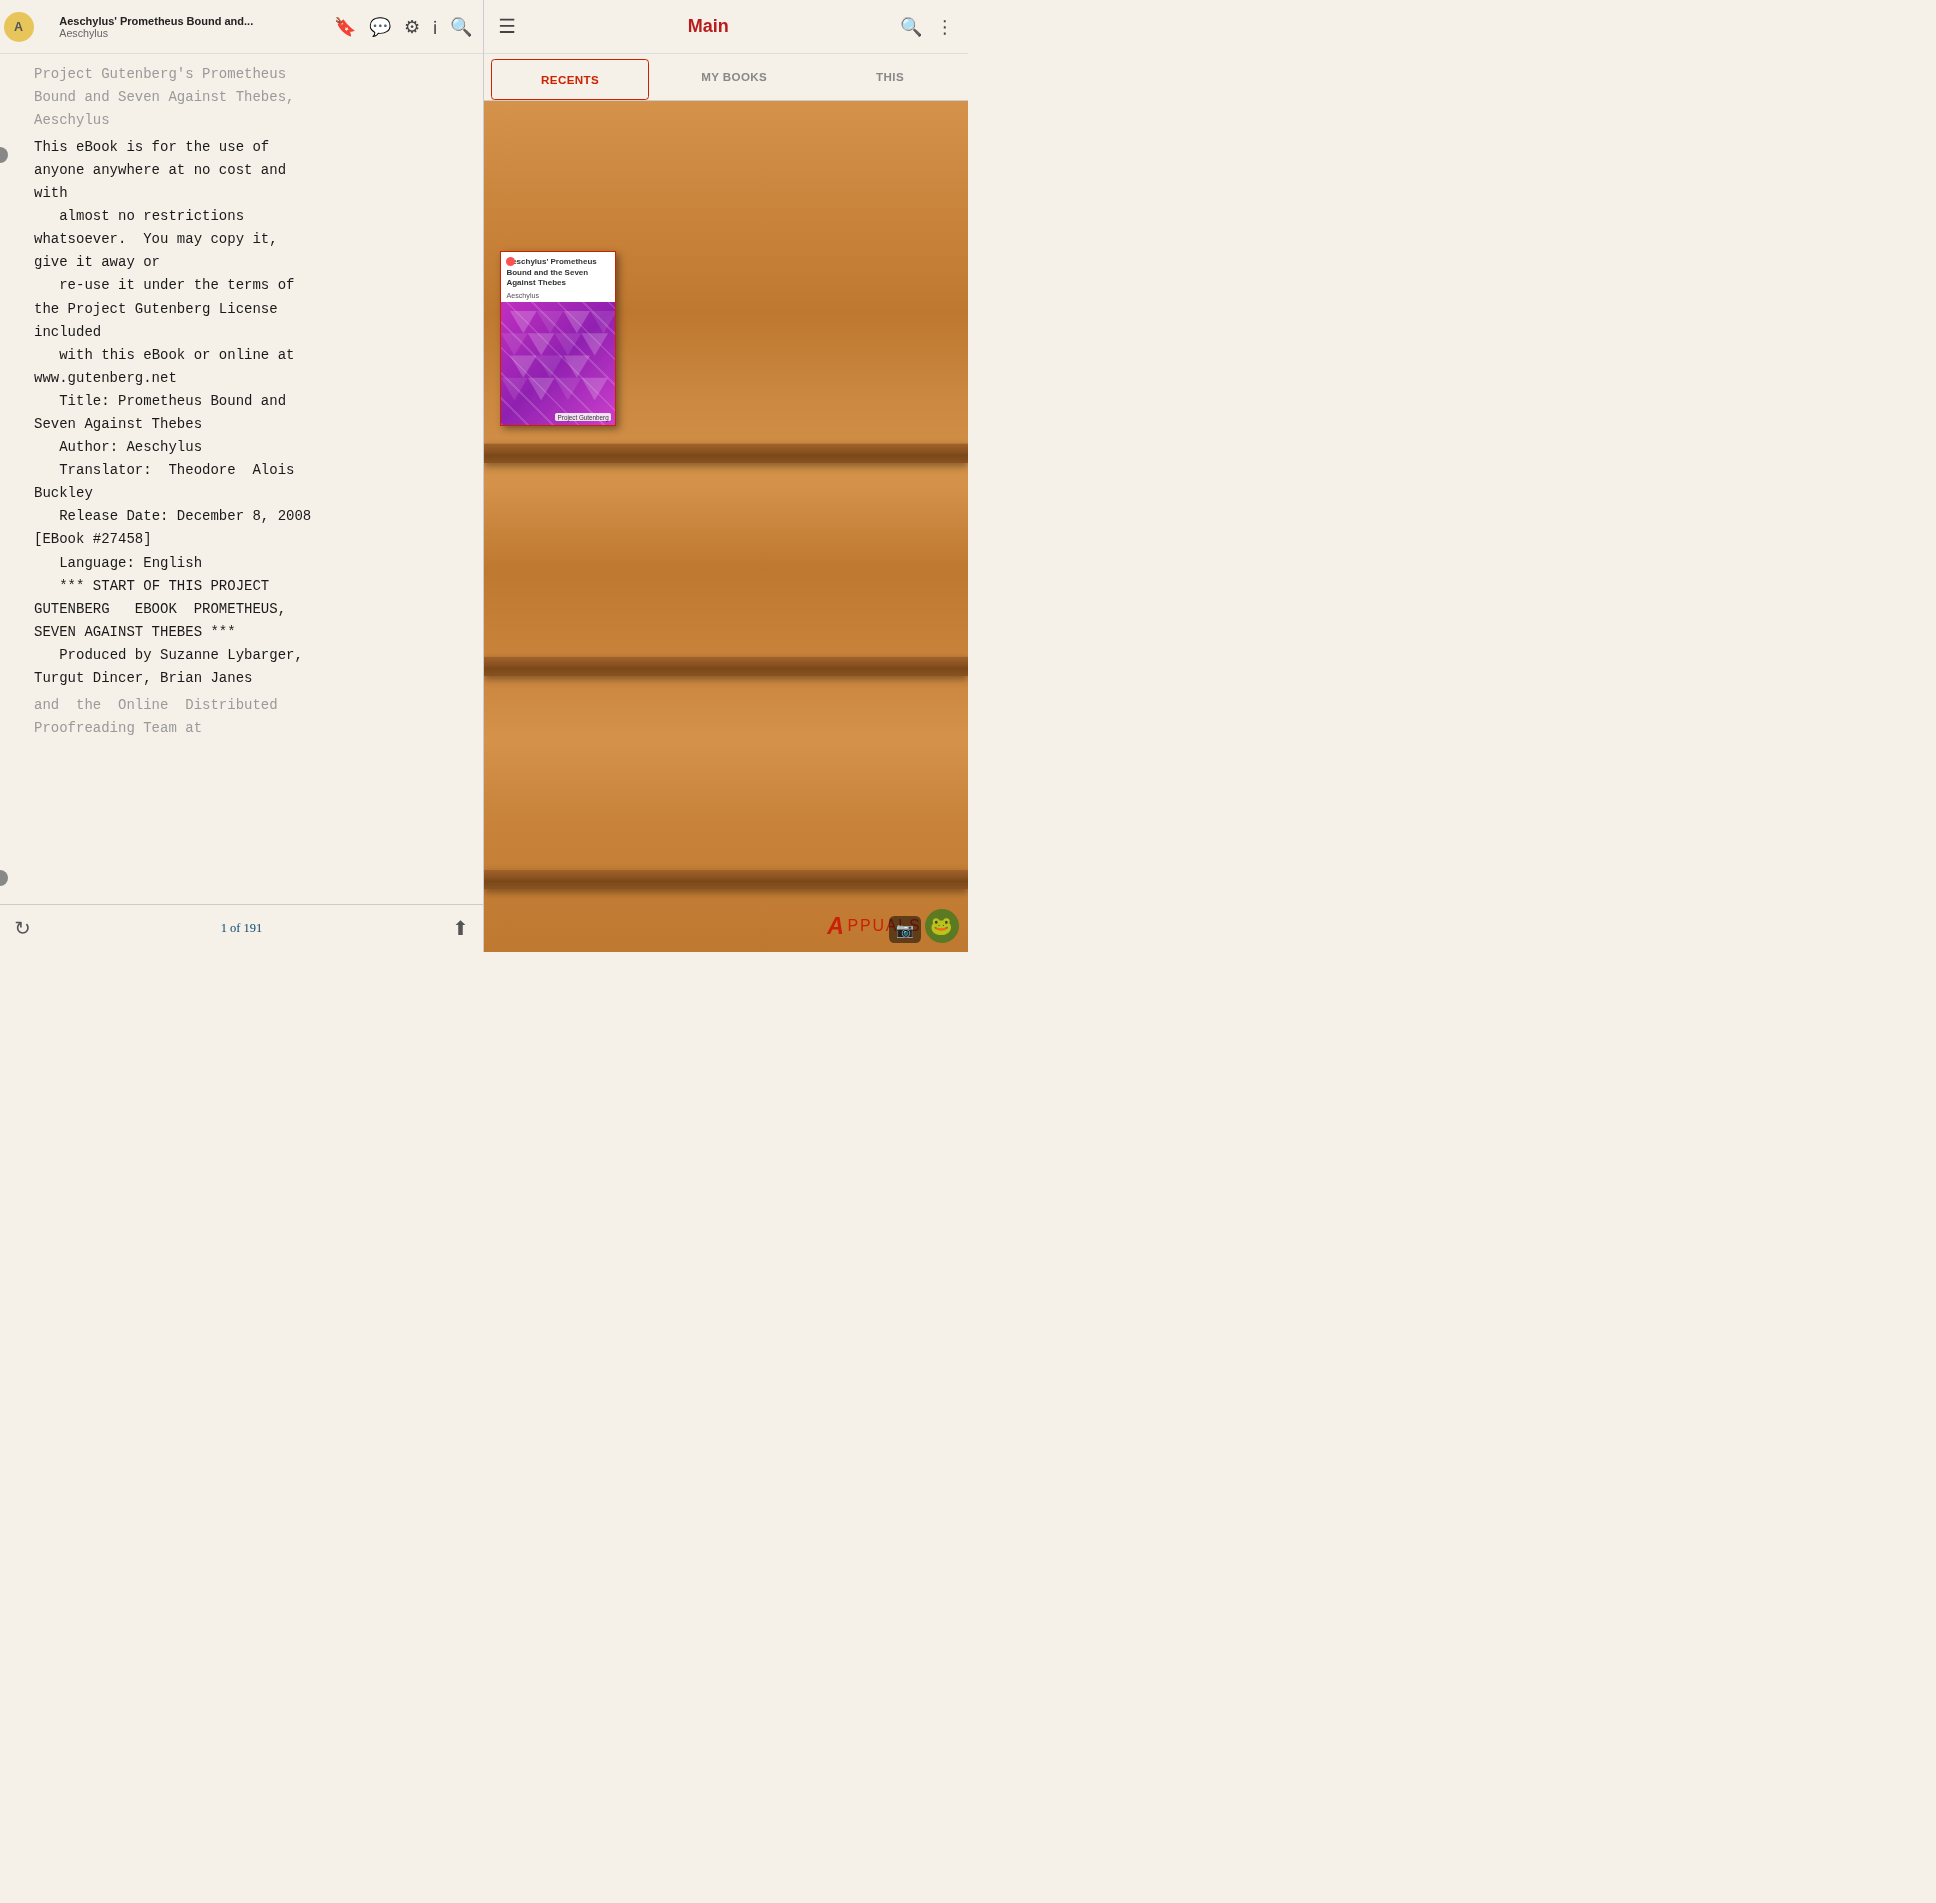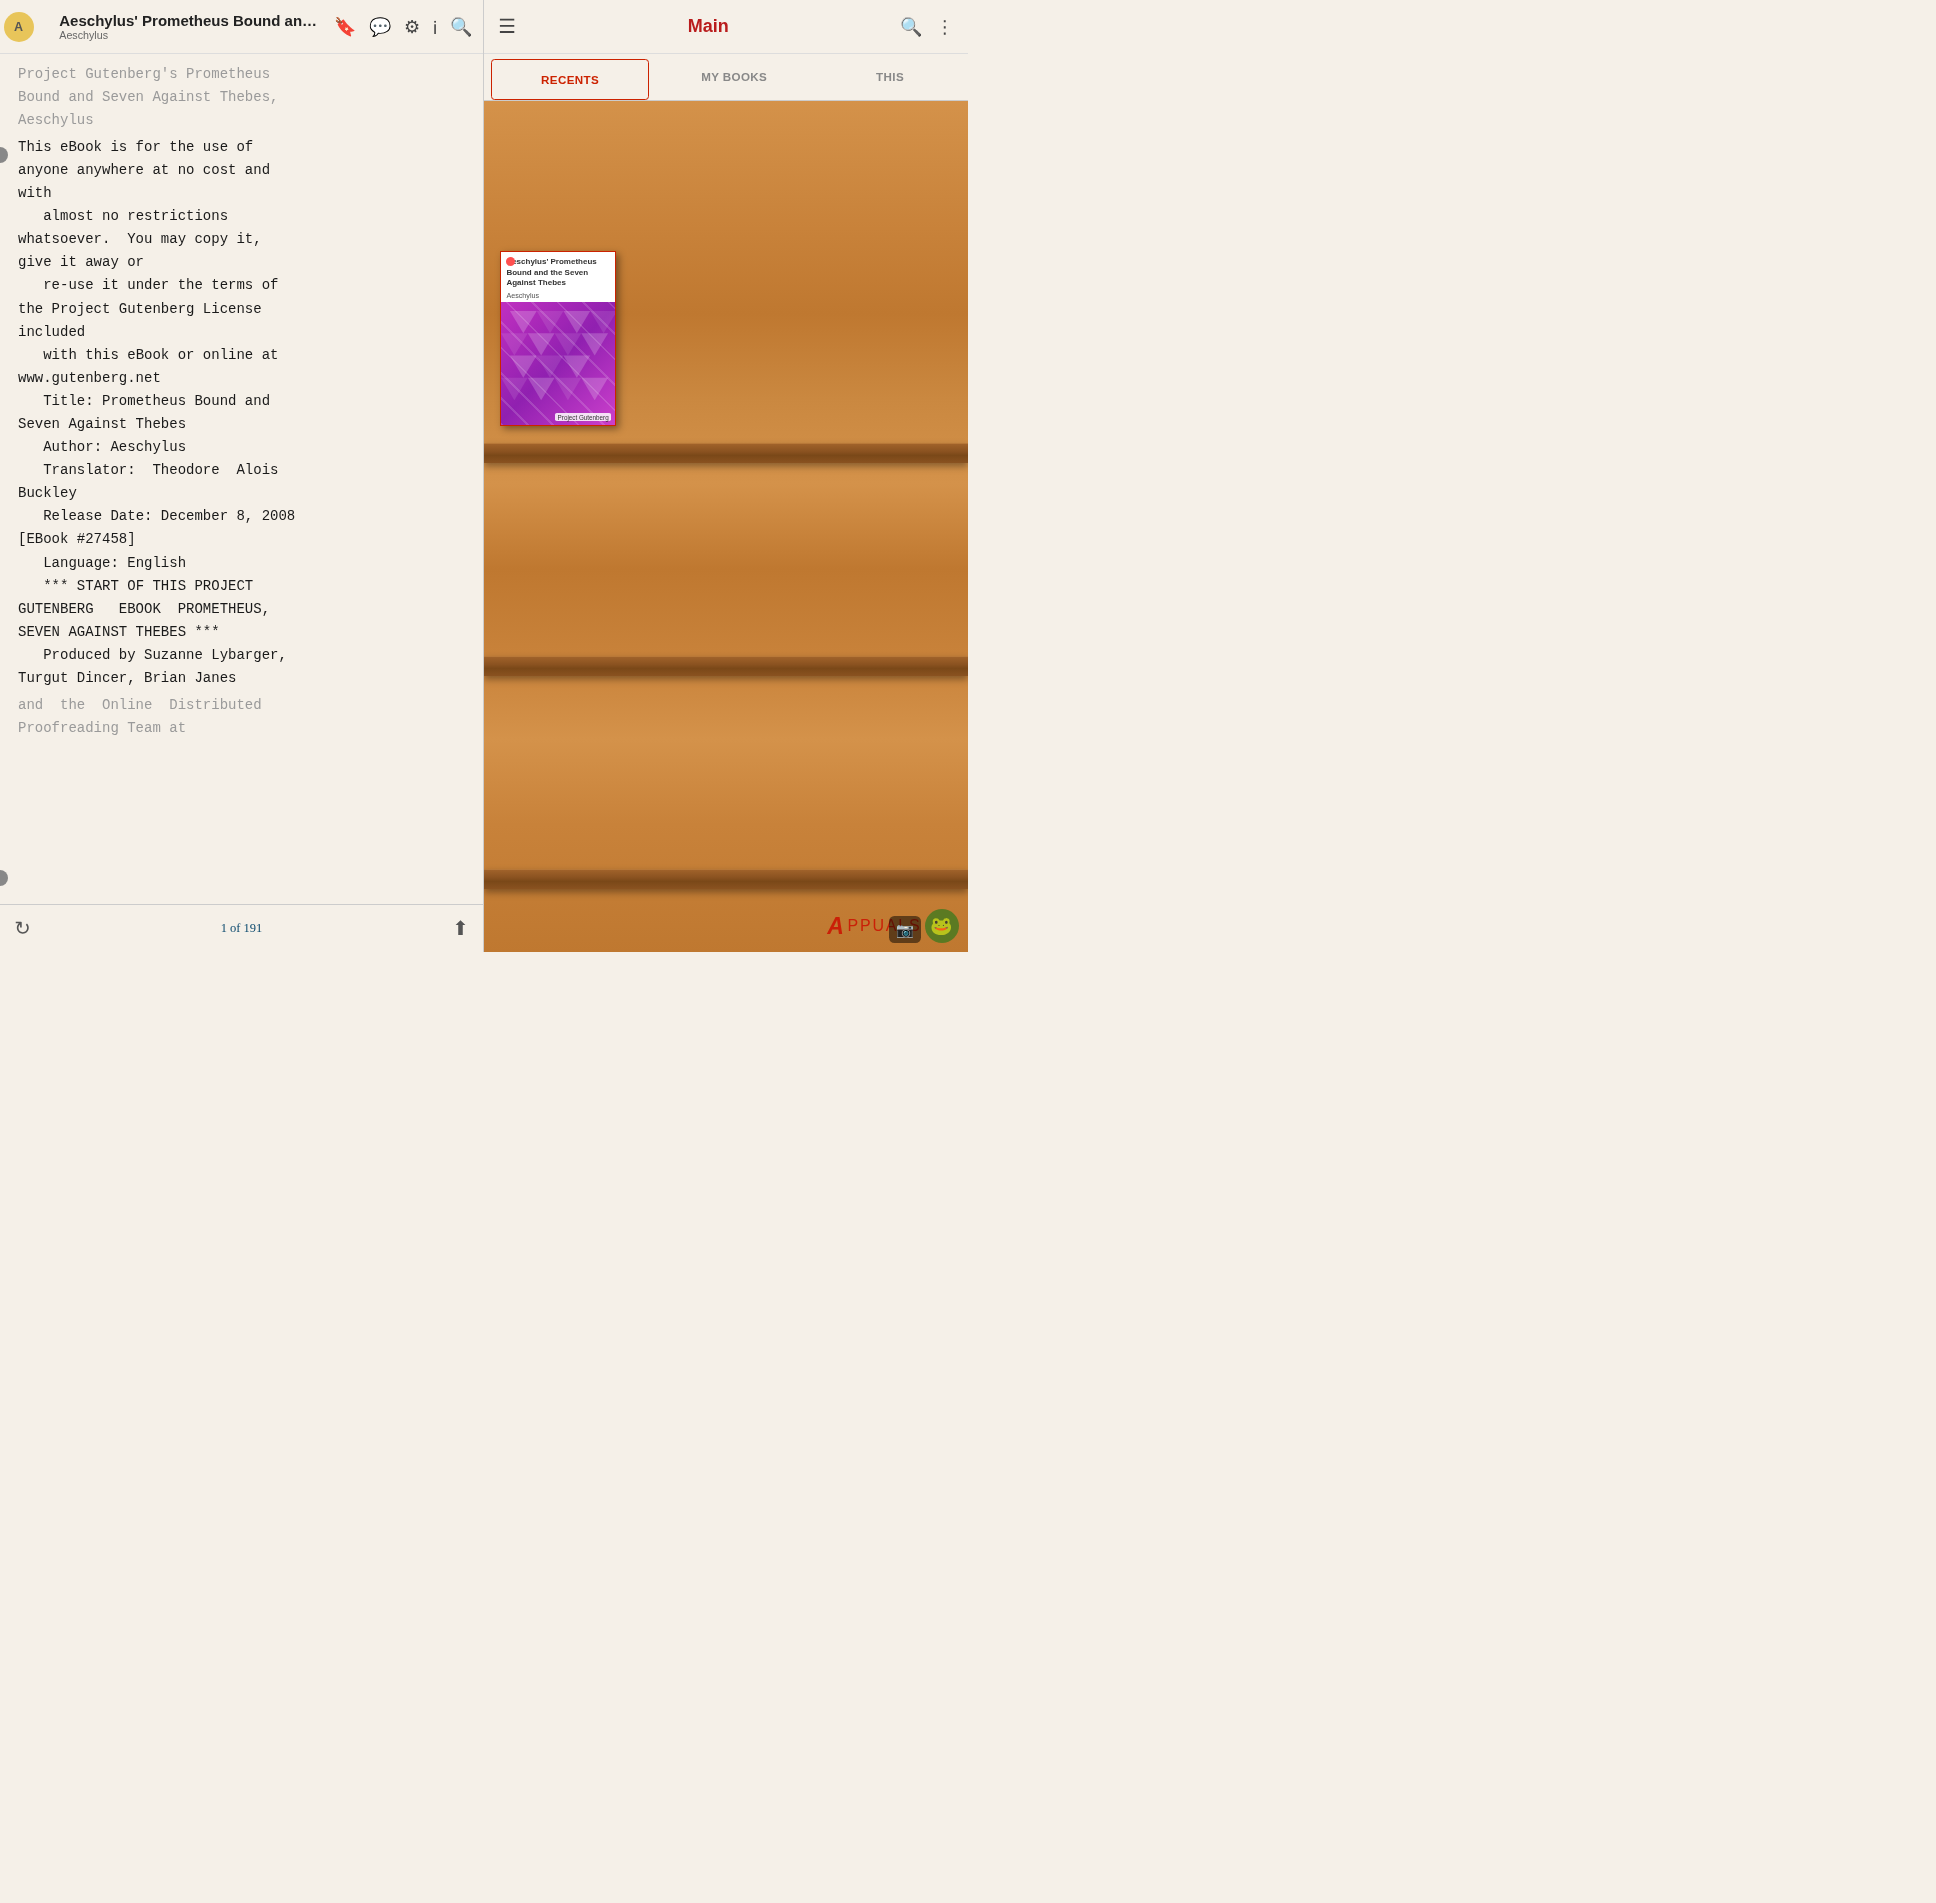--- a/index.html
+++ b/index.html
@@ -37,21 +37,21 @@
     .left-header-title-area {
       flex: 1;
       display: flex;
       flex-direction: column;
       justify-content: center;
       overflow: hidden;
       padding: 0 3.6px;
     }
 
     .left-header-title {
-      font-size: 15px;
+      font-size: 11px;
       font-weight: bold;
       color: #222;
       white-space: nowrap;
       overflow: hidden;
       text-overflow: ellipsis;
     }
 
     .left-header-author {
       font-size: 10.7px;
       color: #666;
@@ -87,20 +87,21 @@
 
     .left-content {
       flex: 1;
       overflow: hidden;
       padding: 9px 18px;
       font-family: 'Courier New', Courier, monospace;
       font-size: 13.4px;
       line-height: 1.6;
       color: #222;
       position: relative;
+      margin-left: 16px;
     }
 
     .content-text {
       white-space: pre-wrap;
       font-family: 'Courier New', Courier, monospace;
       font-size: 14px;
       line-height: 1.65;
       color: #1a1a1a;
     }
 

